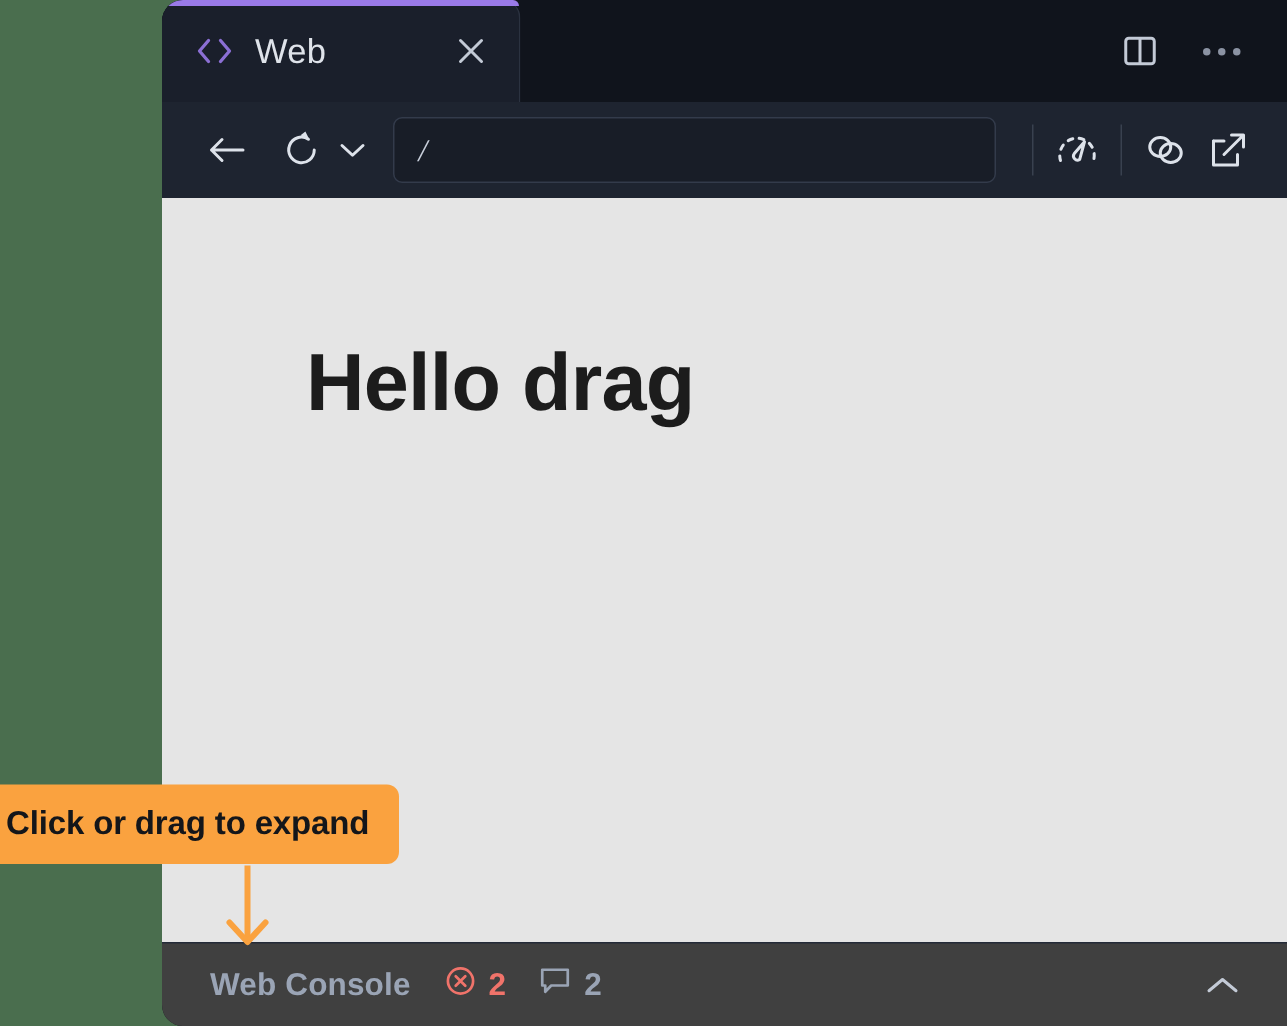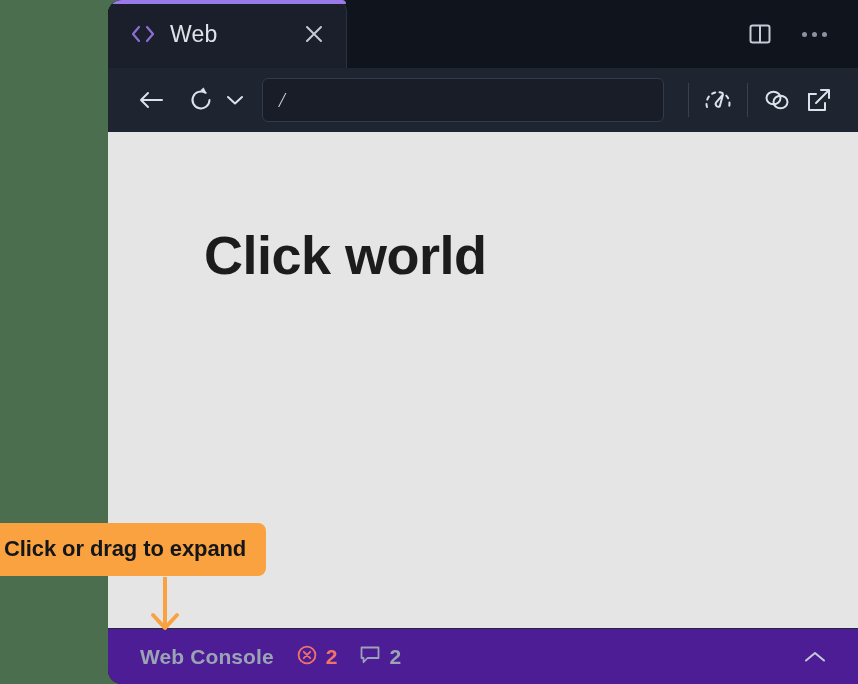--- a/index.html
+++ b/index.html
@@ -198,21 +198,21 @@
     font-size: 54px;
     font-weight: bold;
     color: #1c1c1c;
     letter-spacing: -0.5px;
   }
 
   
   .console-bar {
     height: 56px;
     flex: 0 0 56px;
-    background: #4c1d95;
+    background: #404040;
     display: flex;
     align-items: center;
     padding: 0 22px 0 32px;
     box-sizing: border-box;
     border-top: 1px solid #242b38;
     cursor: pointer;
   }
   .console-title {
     color: #9aa4b5;
     font-size: 21px;
@@ -365,21 +365,21 @@
       <span class="nav-btn">
         <svg width="28" height="28" viewBox="0 0 28 28" fill="none">
           <path d="M4 8 L4 24 L20 24 L20 17" stroke="#dde2ea" stroke-width="2" stroke-linecap="round" stroke-linejoin="round"></path>
           <path d="M4 8 L11 8" stroke="#dde2ea" stroke-width="2" stroke-linecap="round"></path>
           <path d="M24 4 L24 12 M24 4 L16 4 M24 4 L11 17" stroke="#dde2ea" stroke-width="2" stroke-linecap="round" stroke-linejoin="round"></path>
         </svg>
       </span>
     </div>
 
     <div class="viewport">
-      <div class="page-heading">Click world</div>
+      <div class="page-heading">Hello drag</div>
     </div>
 
     <div class="console-bar">
       <span class="console-title">Web Console</span>
 
       <span class="badge error">
         <span>
           <svg width="22" height="22" viewBox="0 0 22 22" fill="none">
             <circle cx="11" cy="11" r="8.4" stroke="#f0736a" stroke-width="1.8"></circle>
             <path d="M7.8 7.8 L14.2 14.2 M14.2 7.8 L7.8 14.2" stroke="#f0736a" stroke-width="1.8" stroke-linecap="round"></path>

